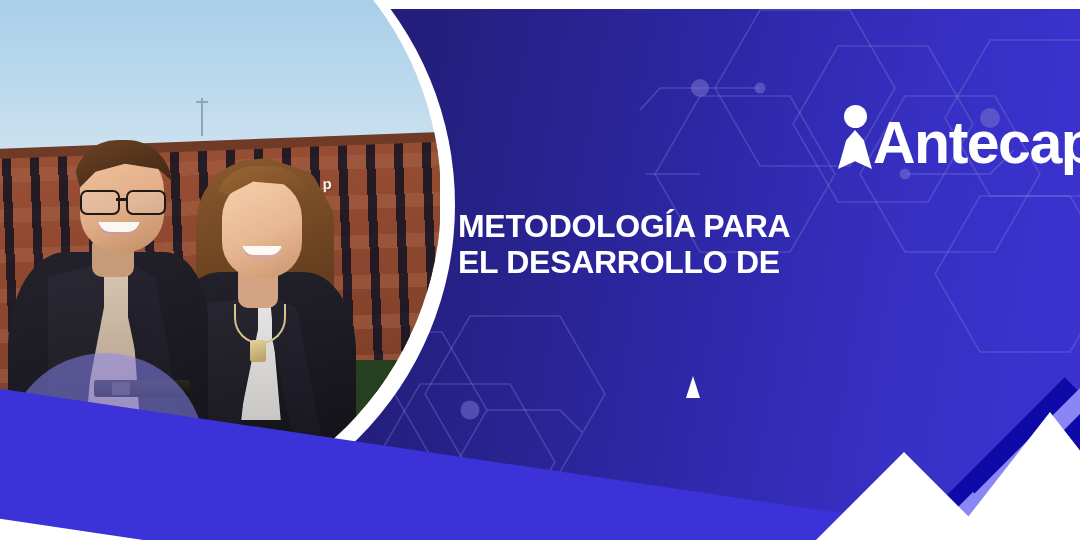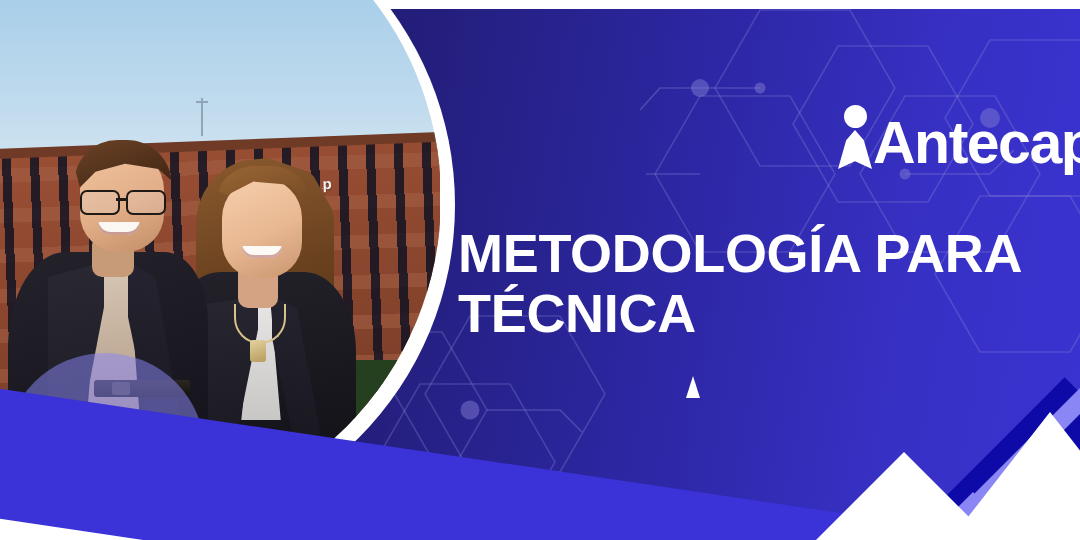--- a/index.html
+++ b/index.html
@@ -470,21 +470,21 @@
     font-family: "Liberation Sans", sans-serif;
   }
 
   
   .title {
     position: absolute;
     left: 458px;
     top: 188px;
     width: 600px;
     color: #ffffff;
-    font-size: 54px;
+    font-size: 32px;
     font-weight: 700;
     line-height: 1.105;
     letter-spacing: -0.3px;
     text-transform: uppercase;
     font-family: "Liberation Sans", sans-serif;
   }
   .title-line { display: block; white-space: nowrap; }
 </style>
 </head>
 <body>
@@ -628,16 +628,16 @@
   <div class="logo">
     <span class="logo-mark">
       <span class="logo-head"></span>
       <span class="logo-body"></span>
     </span>
     <span class="logo-text">Antecap</span>
   </div>
 
   <h1 class="title">
     <span class="title-line">METODOLOGÍA PARA</span>
-    <span class="title-line">TÉCNICA</span>
+    <span class="title-line">EL DESARROLLO DE</span>
   </h1>
 
 </div>
 
 </body></html>

